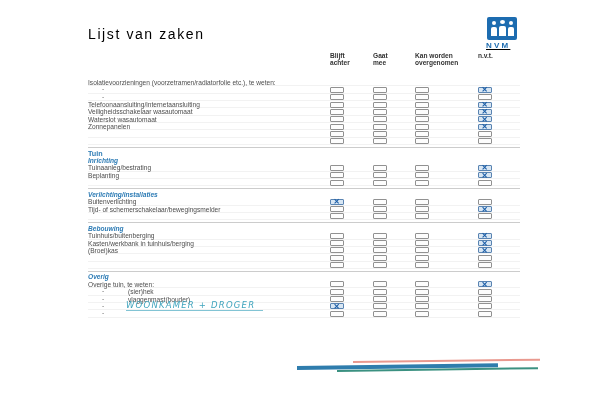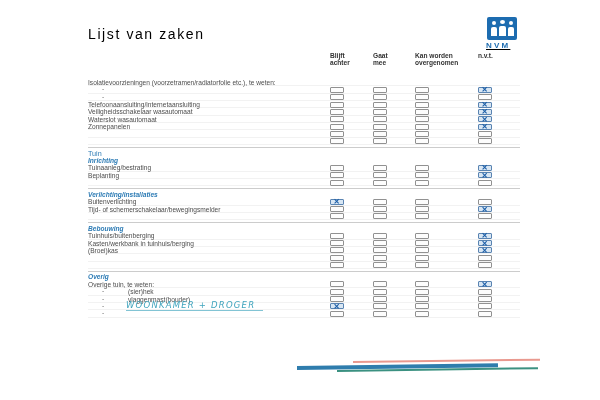--- a/index.html
+++ b/index.html
@@ -50,21 +50,21 @@
   }
   .cb{position:absolute;top:0.5px;width:12px;height:4px;border:1px solid #919191;
       background:#fdfdfd;border-radius:1px;}
   .cb.p0{left:242px;} .cb.p1{left:285px;} .cb.p2{left:327px;} .cb.p3{left:390px;}
   .cb.checked{background:#d8e6f3;border-color:#5a84b2;}
   .cb.checked::after{
     content:"\2715";position:absolute;left:2.5px;top:-1.5px;
     font-size:7.5px;font-weight:bold;color:#1d5fa8;line-height:7.5px;
   }
 
-  .sec-heading{height:7.4px;font-size:7.2px;font-weight:normal;color:#2e7cb5;line-height:7.4px;}
+  .sec-heading{height:7.4px;font-size:7.2px;font-weight:bold;color:#2e7cb5;line-height:7.4px;}
   .sec-subheading{height:7.4px;font-size:6.6px;font-weight:bold;font-style:italic;
                   color:#2e7cb5;line-height:7.4px;}
   .divider{height:0;border-top:1px solid #cccccc;margin:2px 0 1.5px 0;}
 
   
   .stripe{position:absolute;transform-origin:left center;}
   .stripe.s0{left:353px;top:361px;width:187px;height:2px;transform:rotate(-0.7deg);}
   .stripe.s1{left:297px;top:366px;width:201px;height:3.5px;transform:rotate(-0.8deg);}
   .stripe.s2{left:337px;top:370px;width:201px;height:2px;transform:rotate(-0.8deg);}
 </style>

